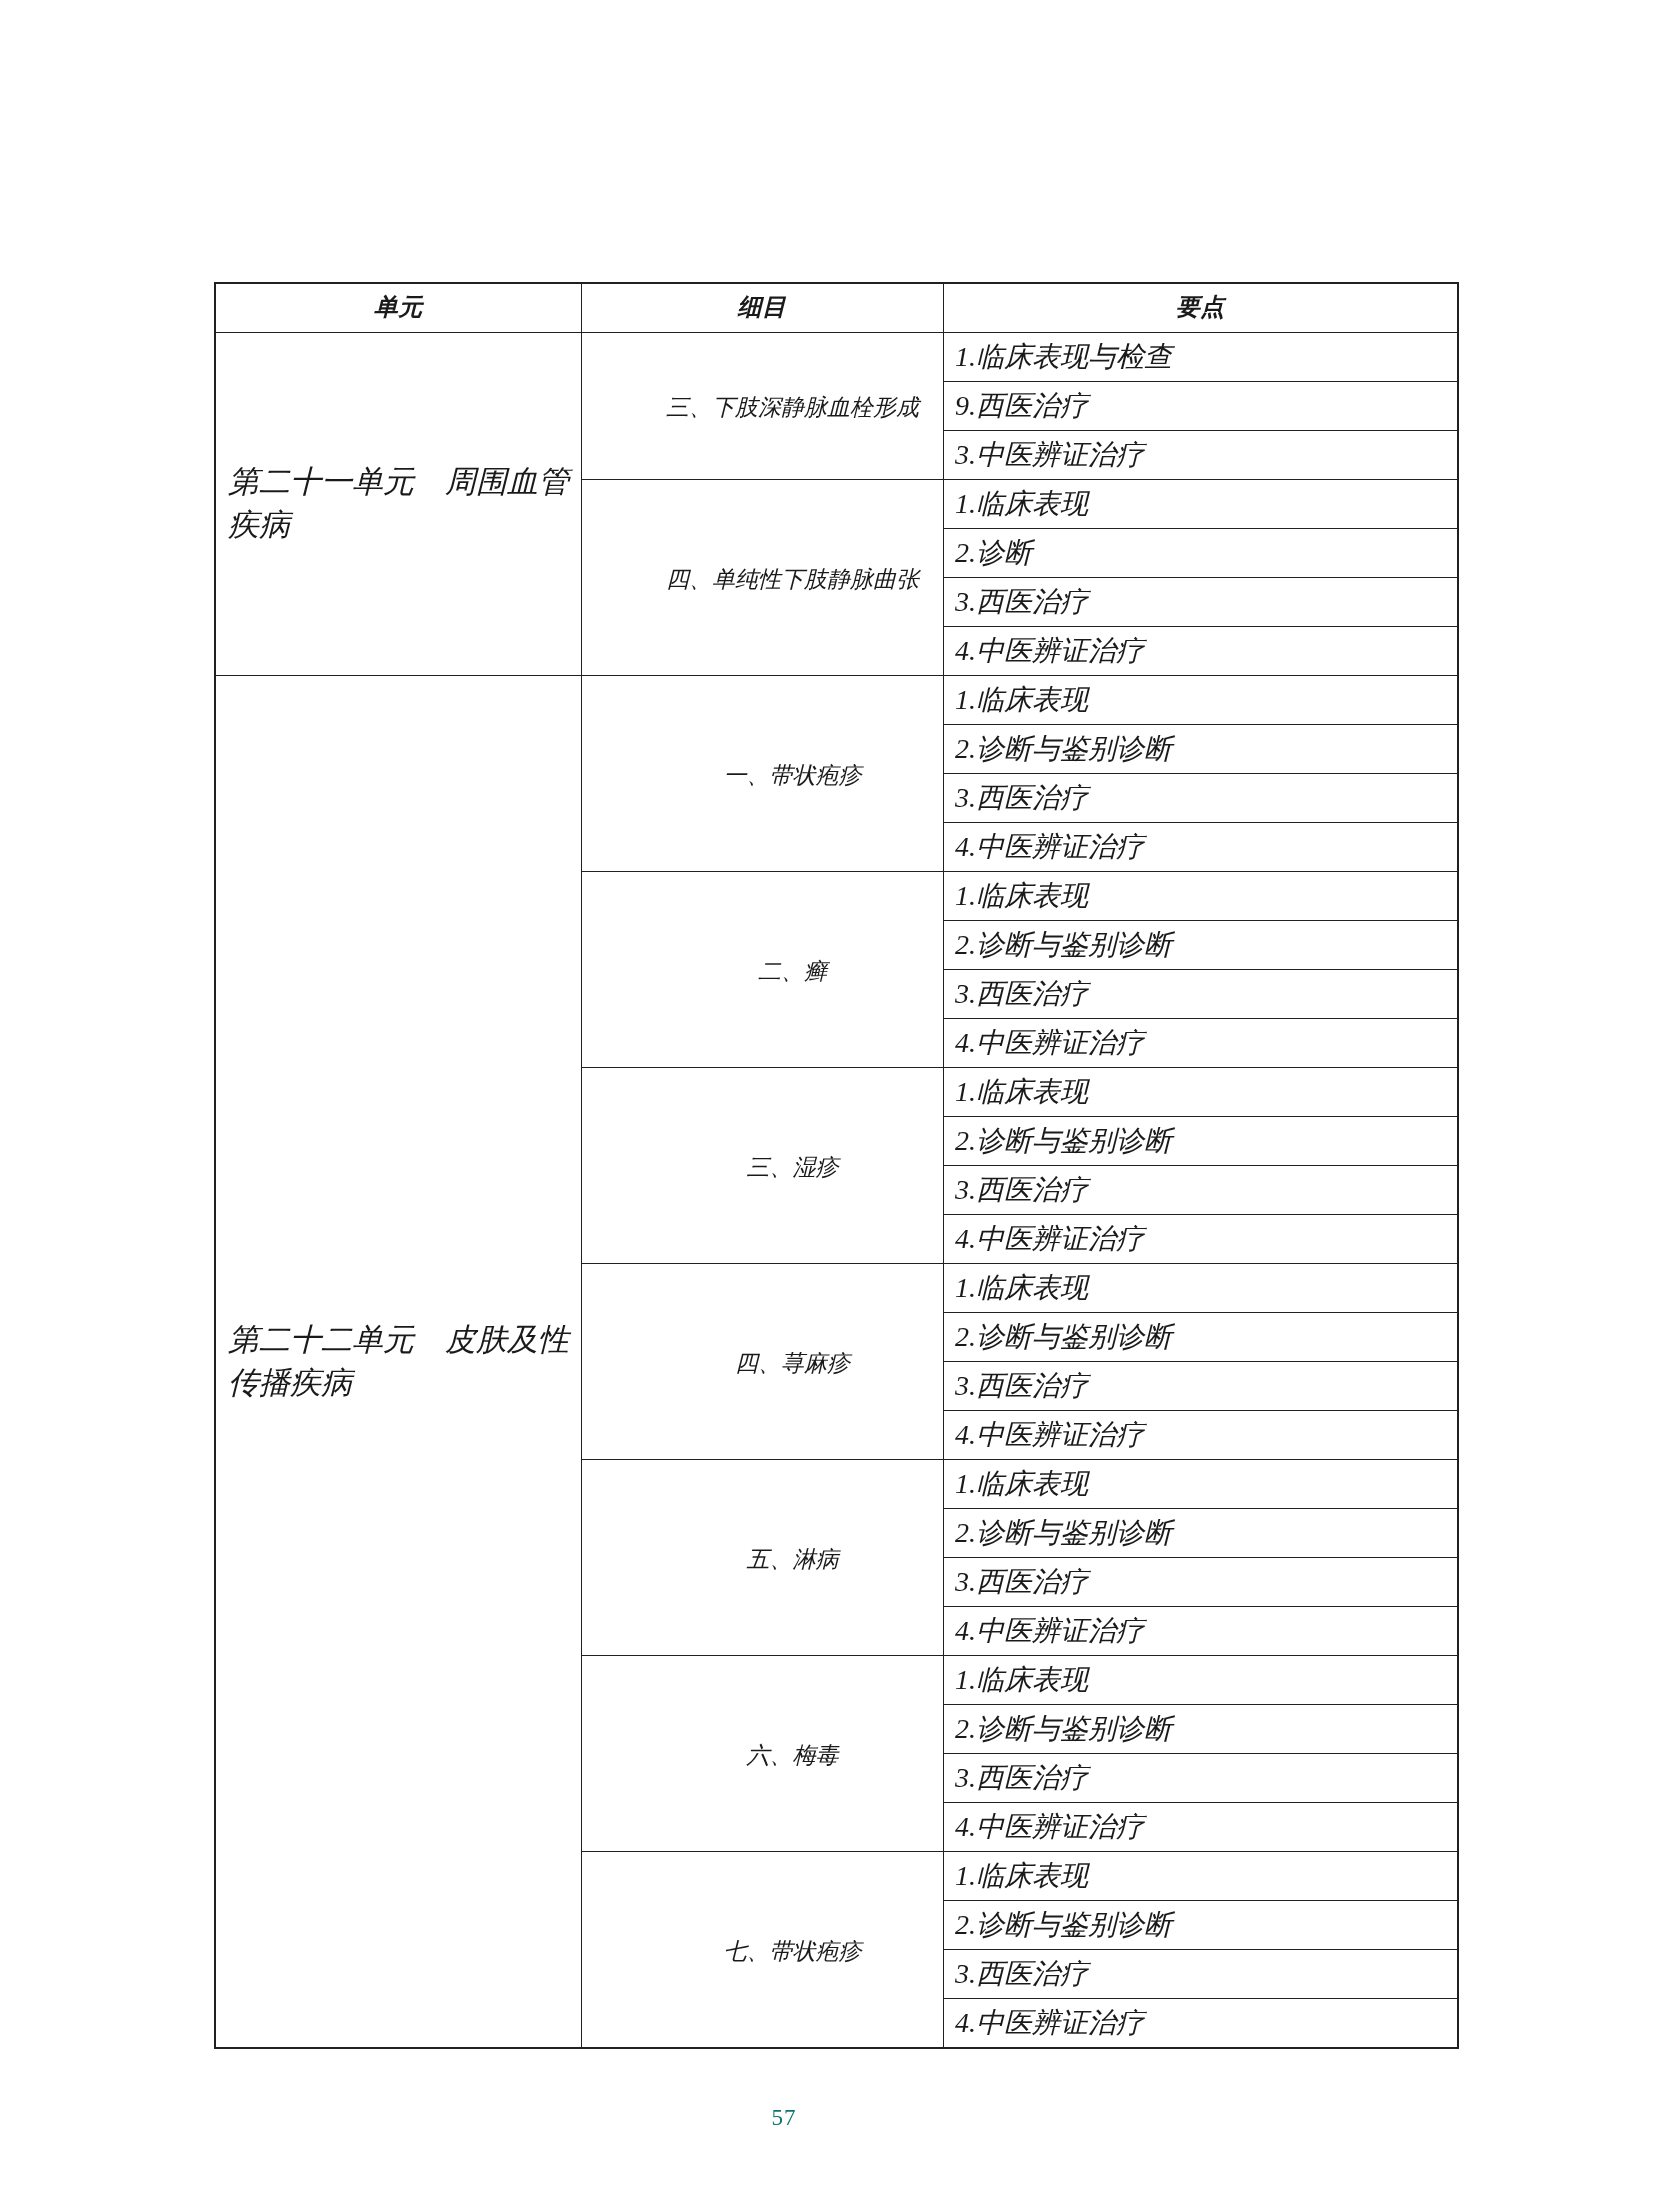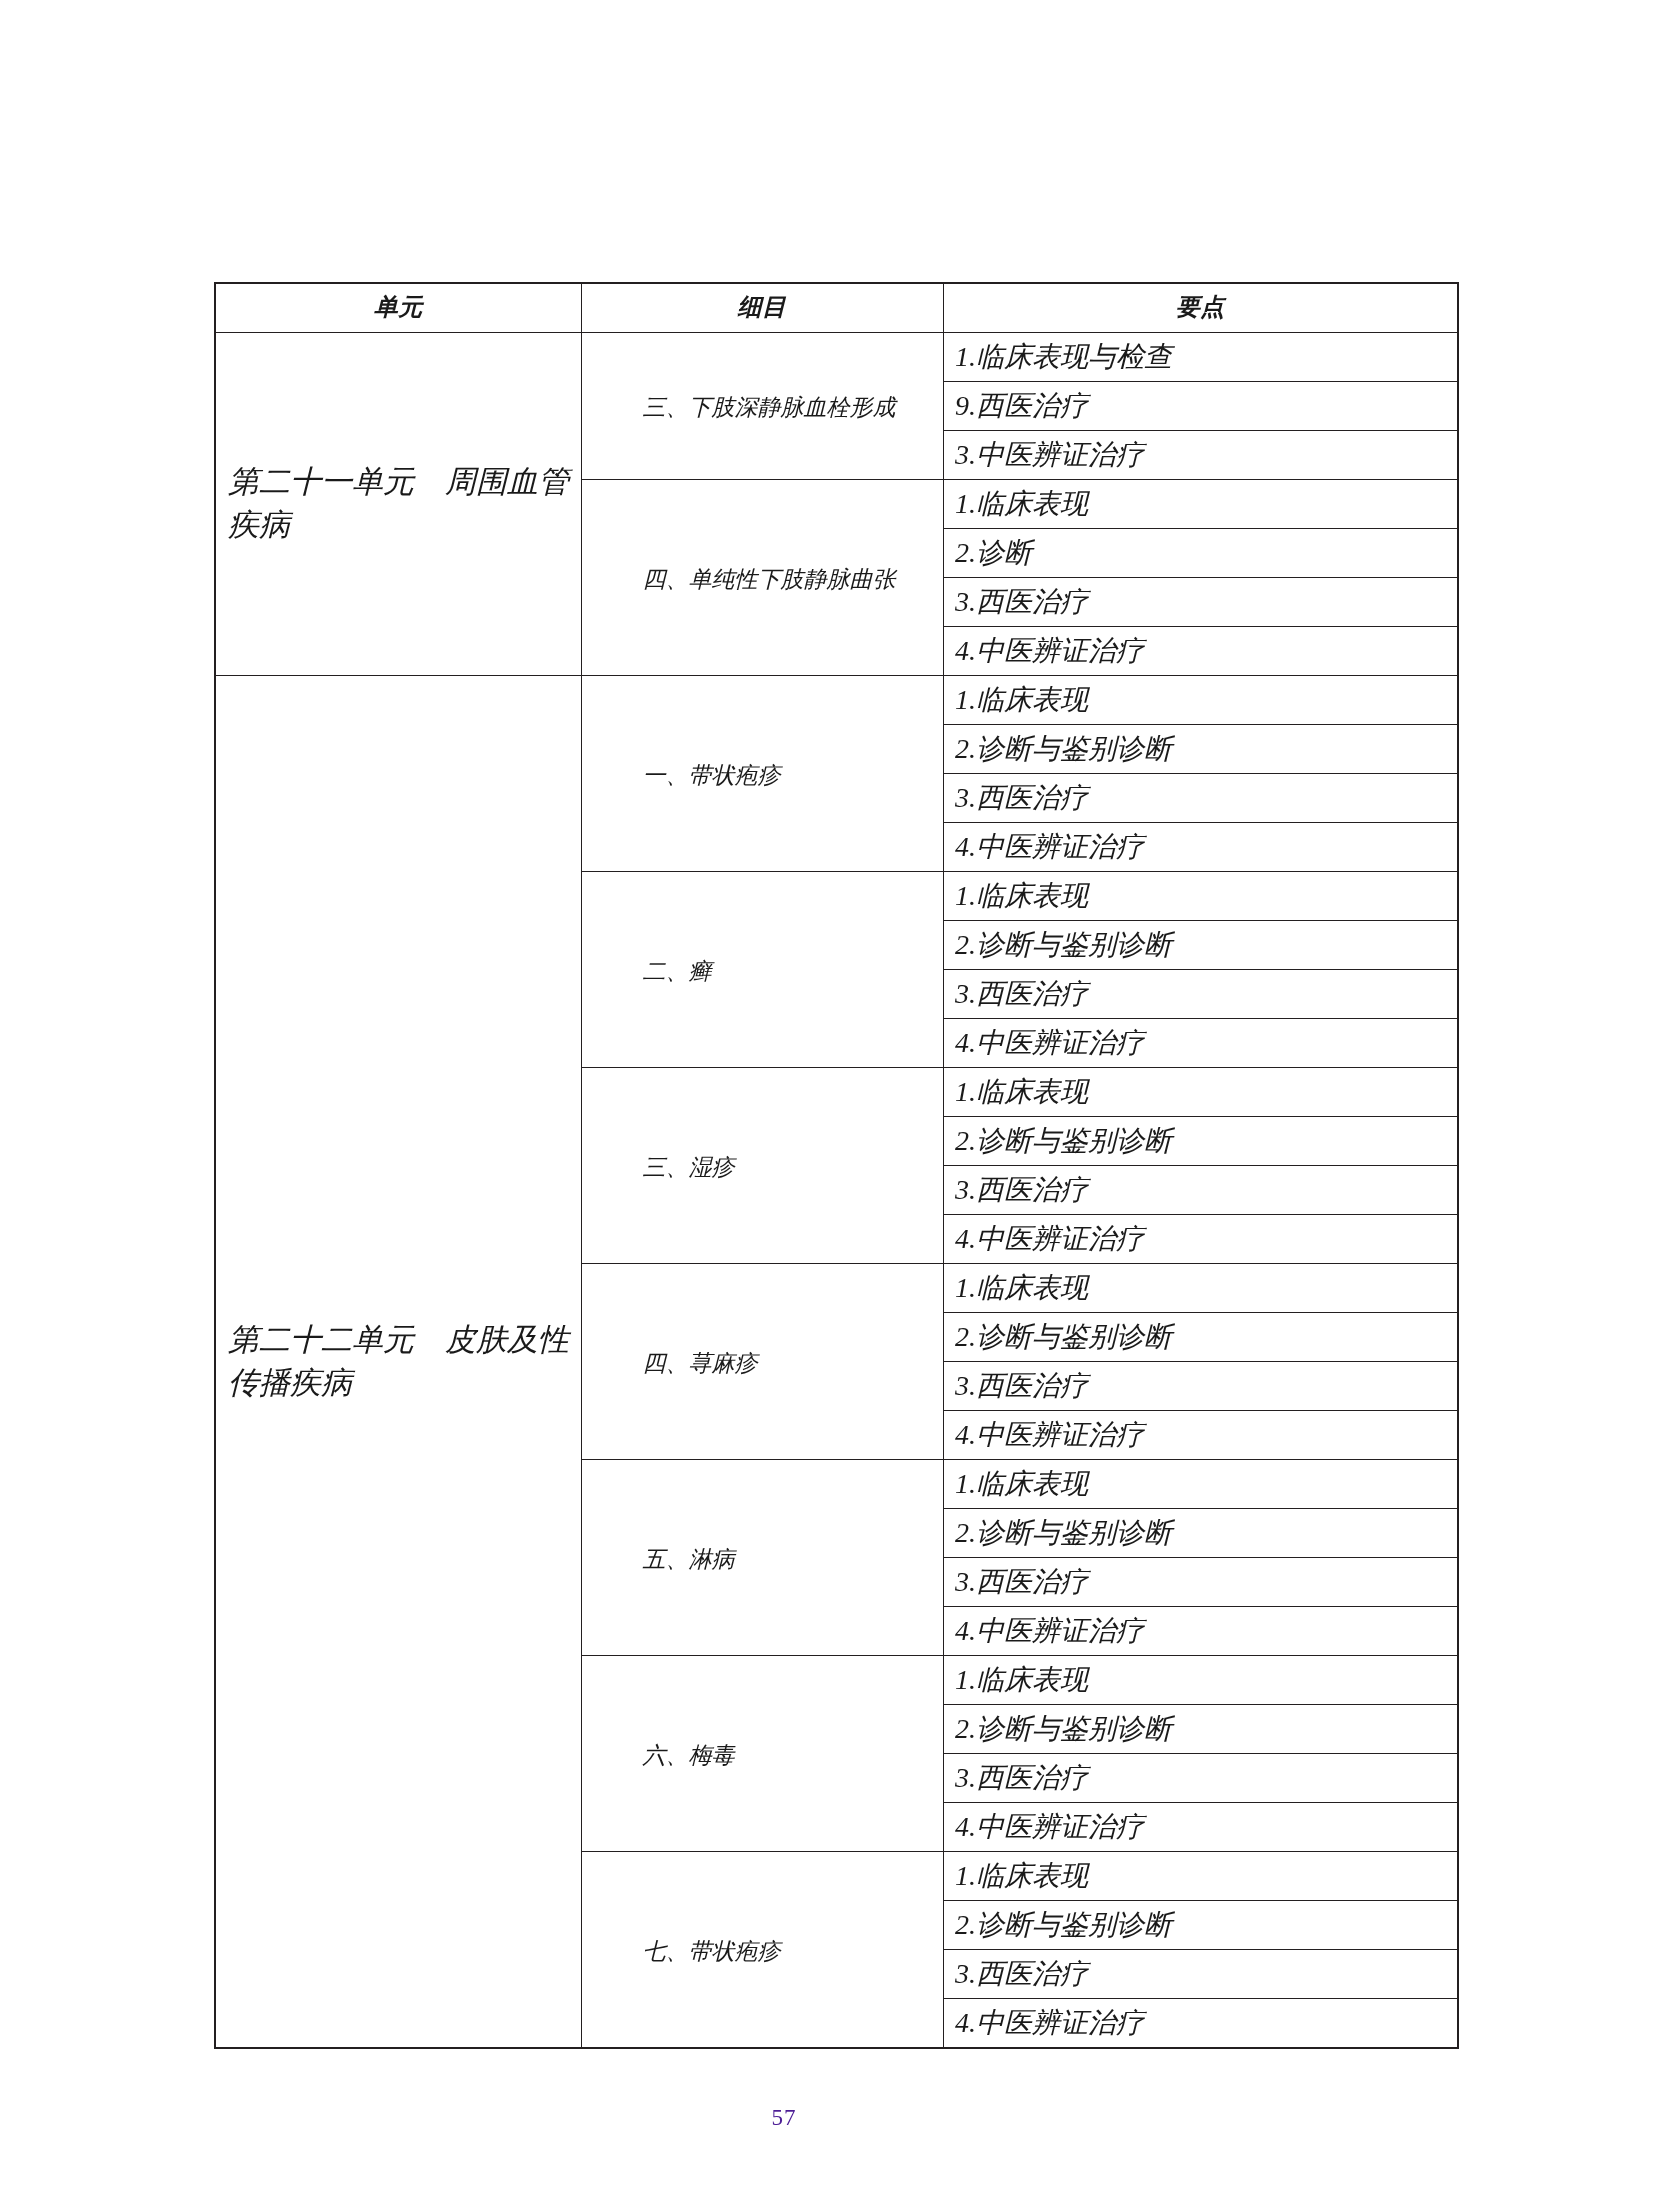--- a/index.html
+++ b/index.html
@@ -67,21 +67,21 @@
     font-size: 31px;
     line-height: 1.38;
     text-align: left;
     vertical-align: middle;
   }
 
   td.detail-cell {
     padding: 4px 0 0 61px;
     font-size: 23px;
     line-height: 1.38;
-    text-align: left;
+    text-align: center;
     vertical-align: middle;
     margin-top: 10px;
   }
 
   td.point-cell {
     height: 48px;
     padding: 0 0 0 11.5px;
     font-size: 28px;
     line-height: 1.3;
     text-align: left;
@@ -90,21 +90,21 @@
   }
 
   .page-number {
     position: absolute;
     left: 0;
     top: 2105px;
     width: 1568px;
     text-align: center;
     font-size: 23px;
     font-family: "Liberation Serif", "DejaVu Serif", serif;
-    color: #4c1d95;
+    color: #0f766e;
     letter-spacing: 1px;
   }
 </style>
 </head>
 <body>
 
 <div class="page">
 
   <table class="syllabus-table">
     <colgroup>

